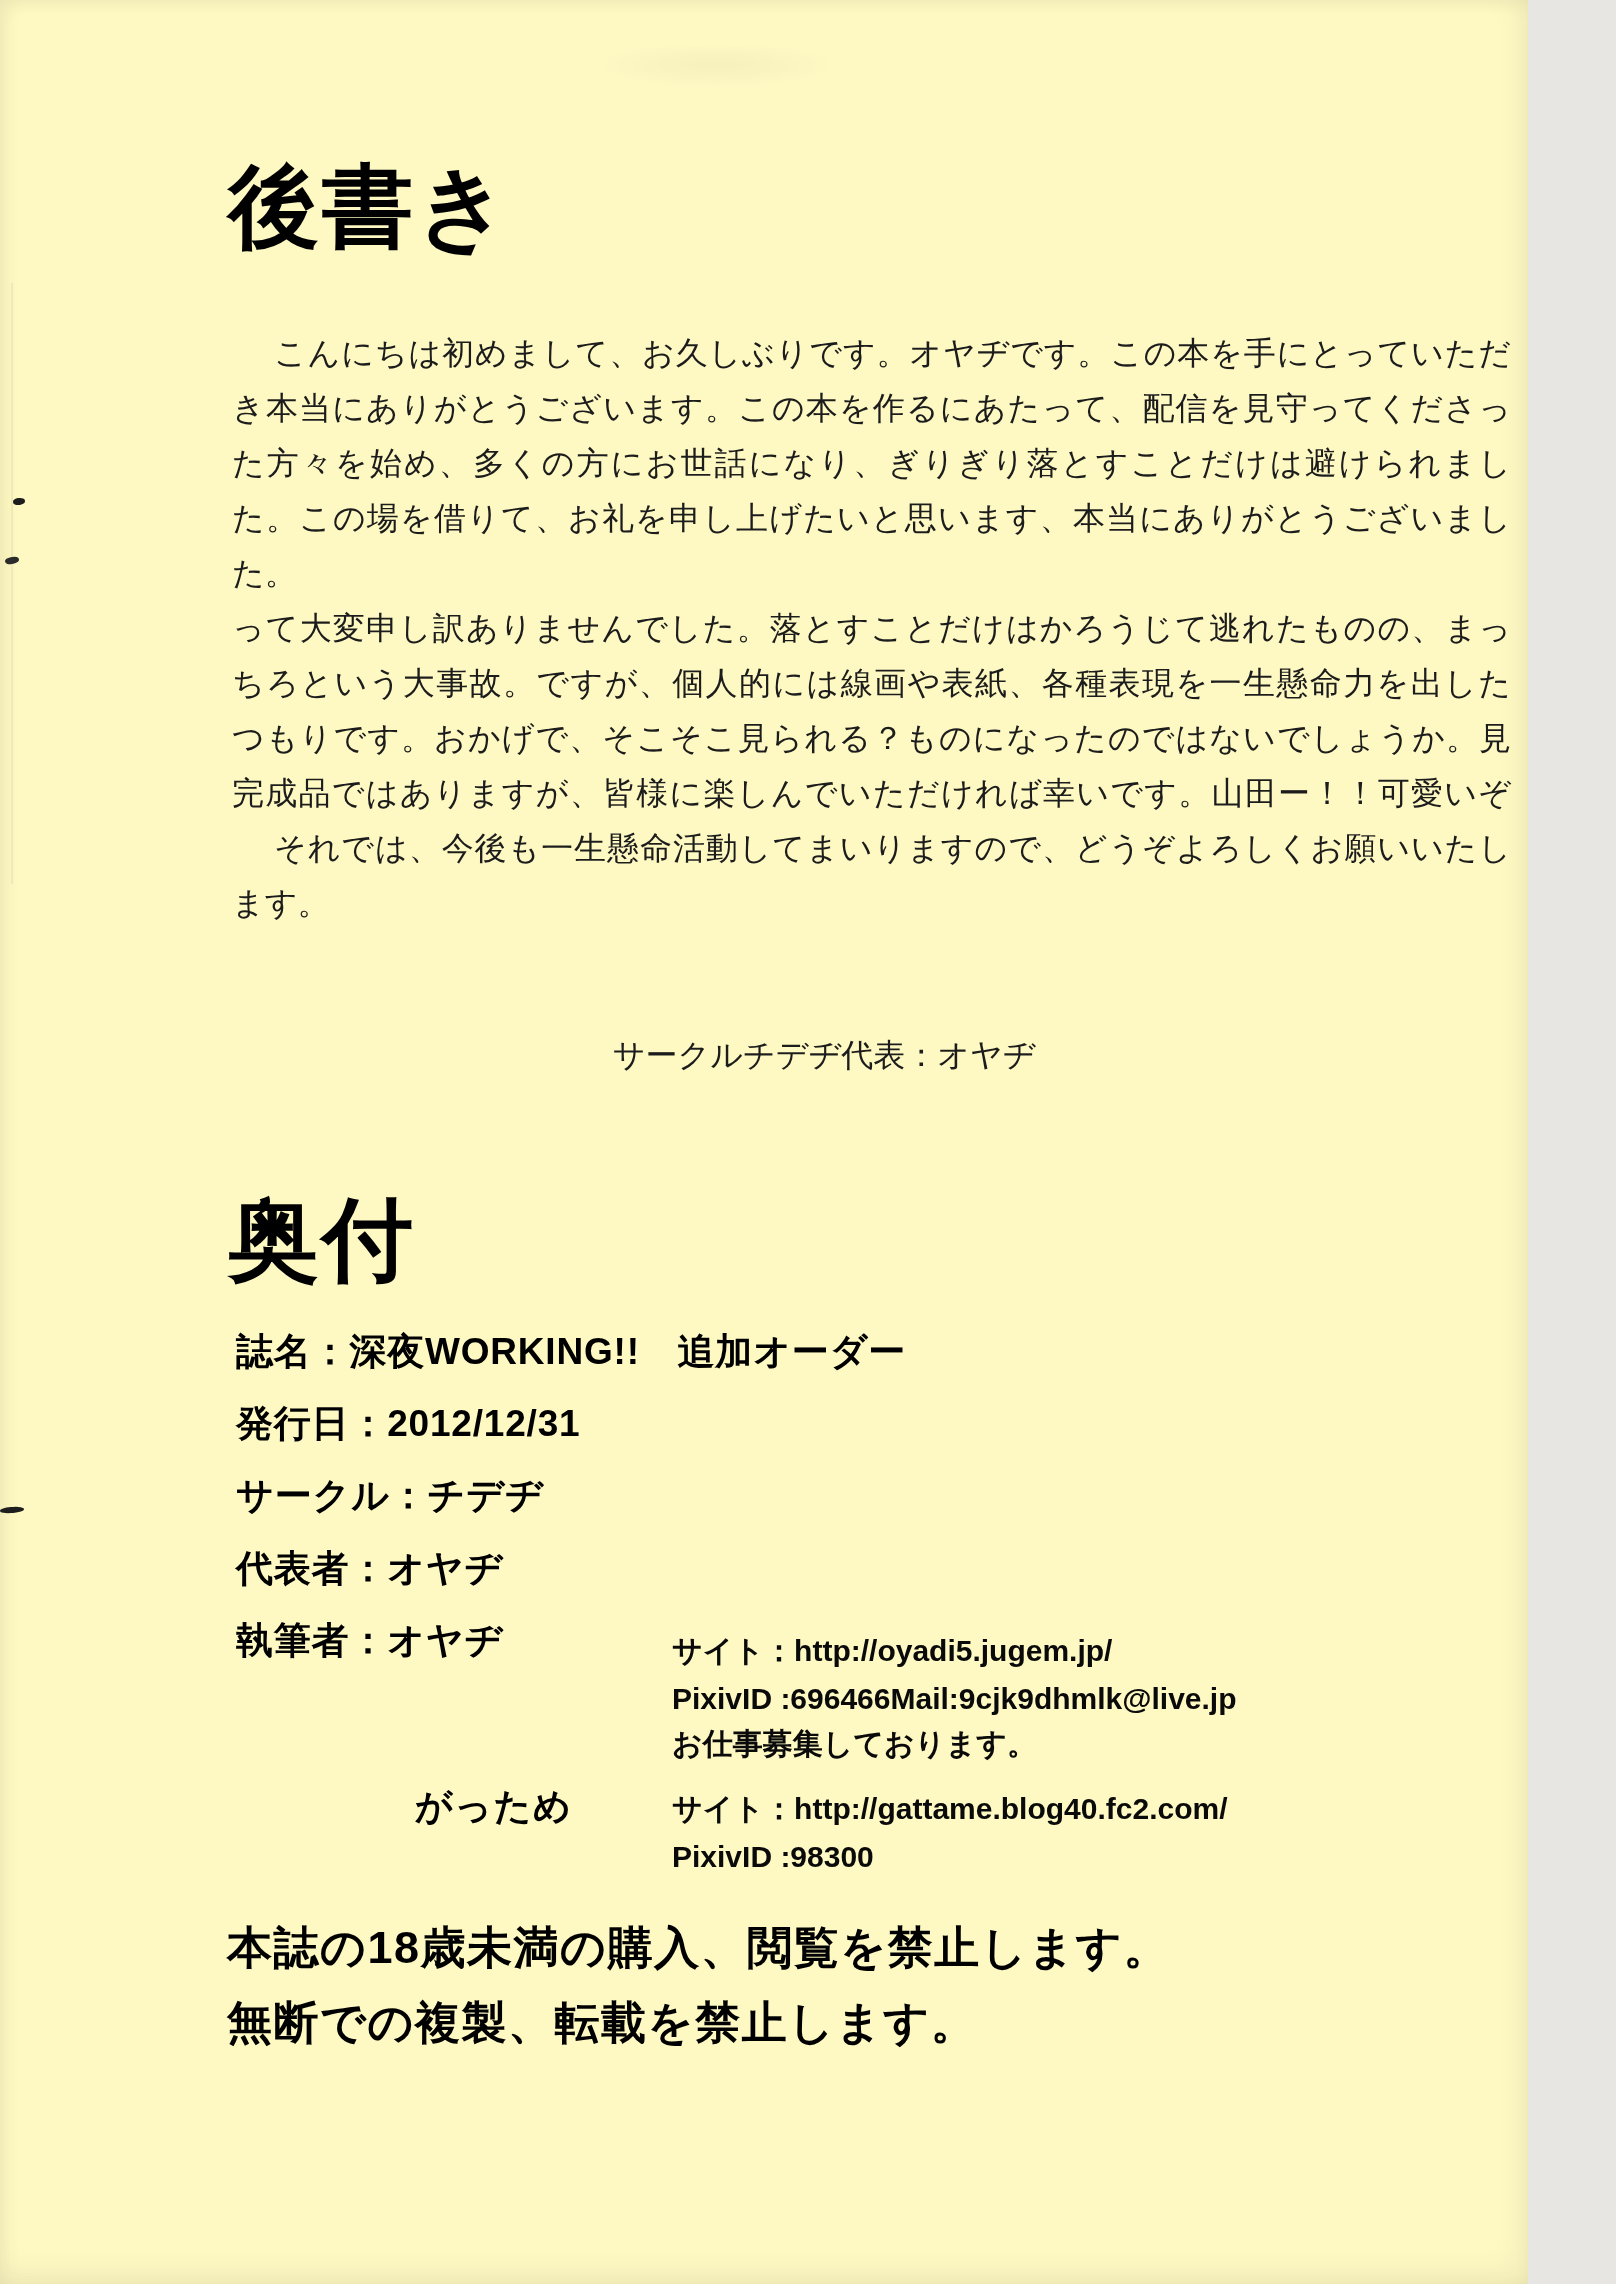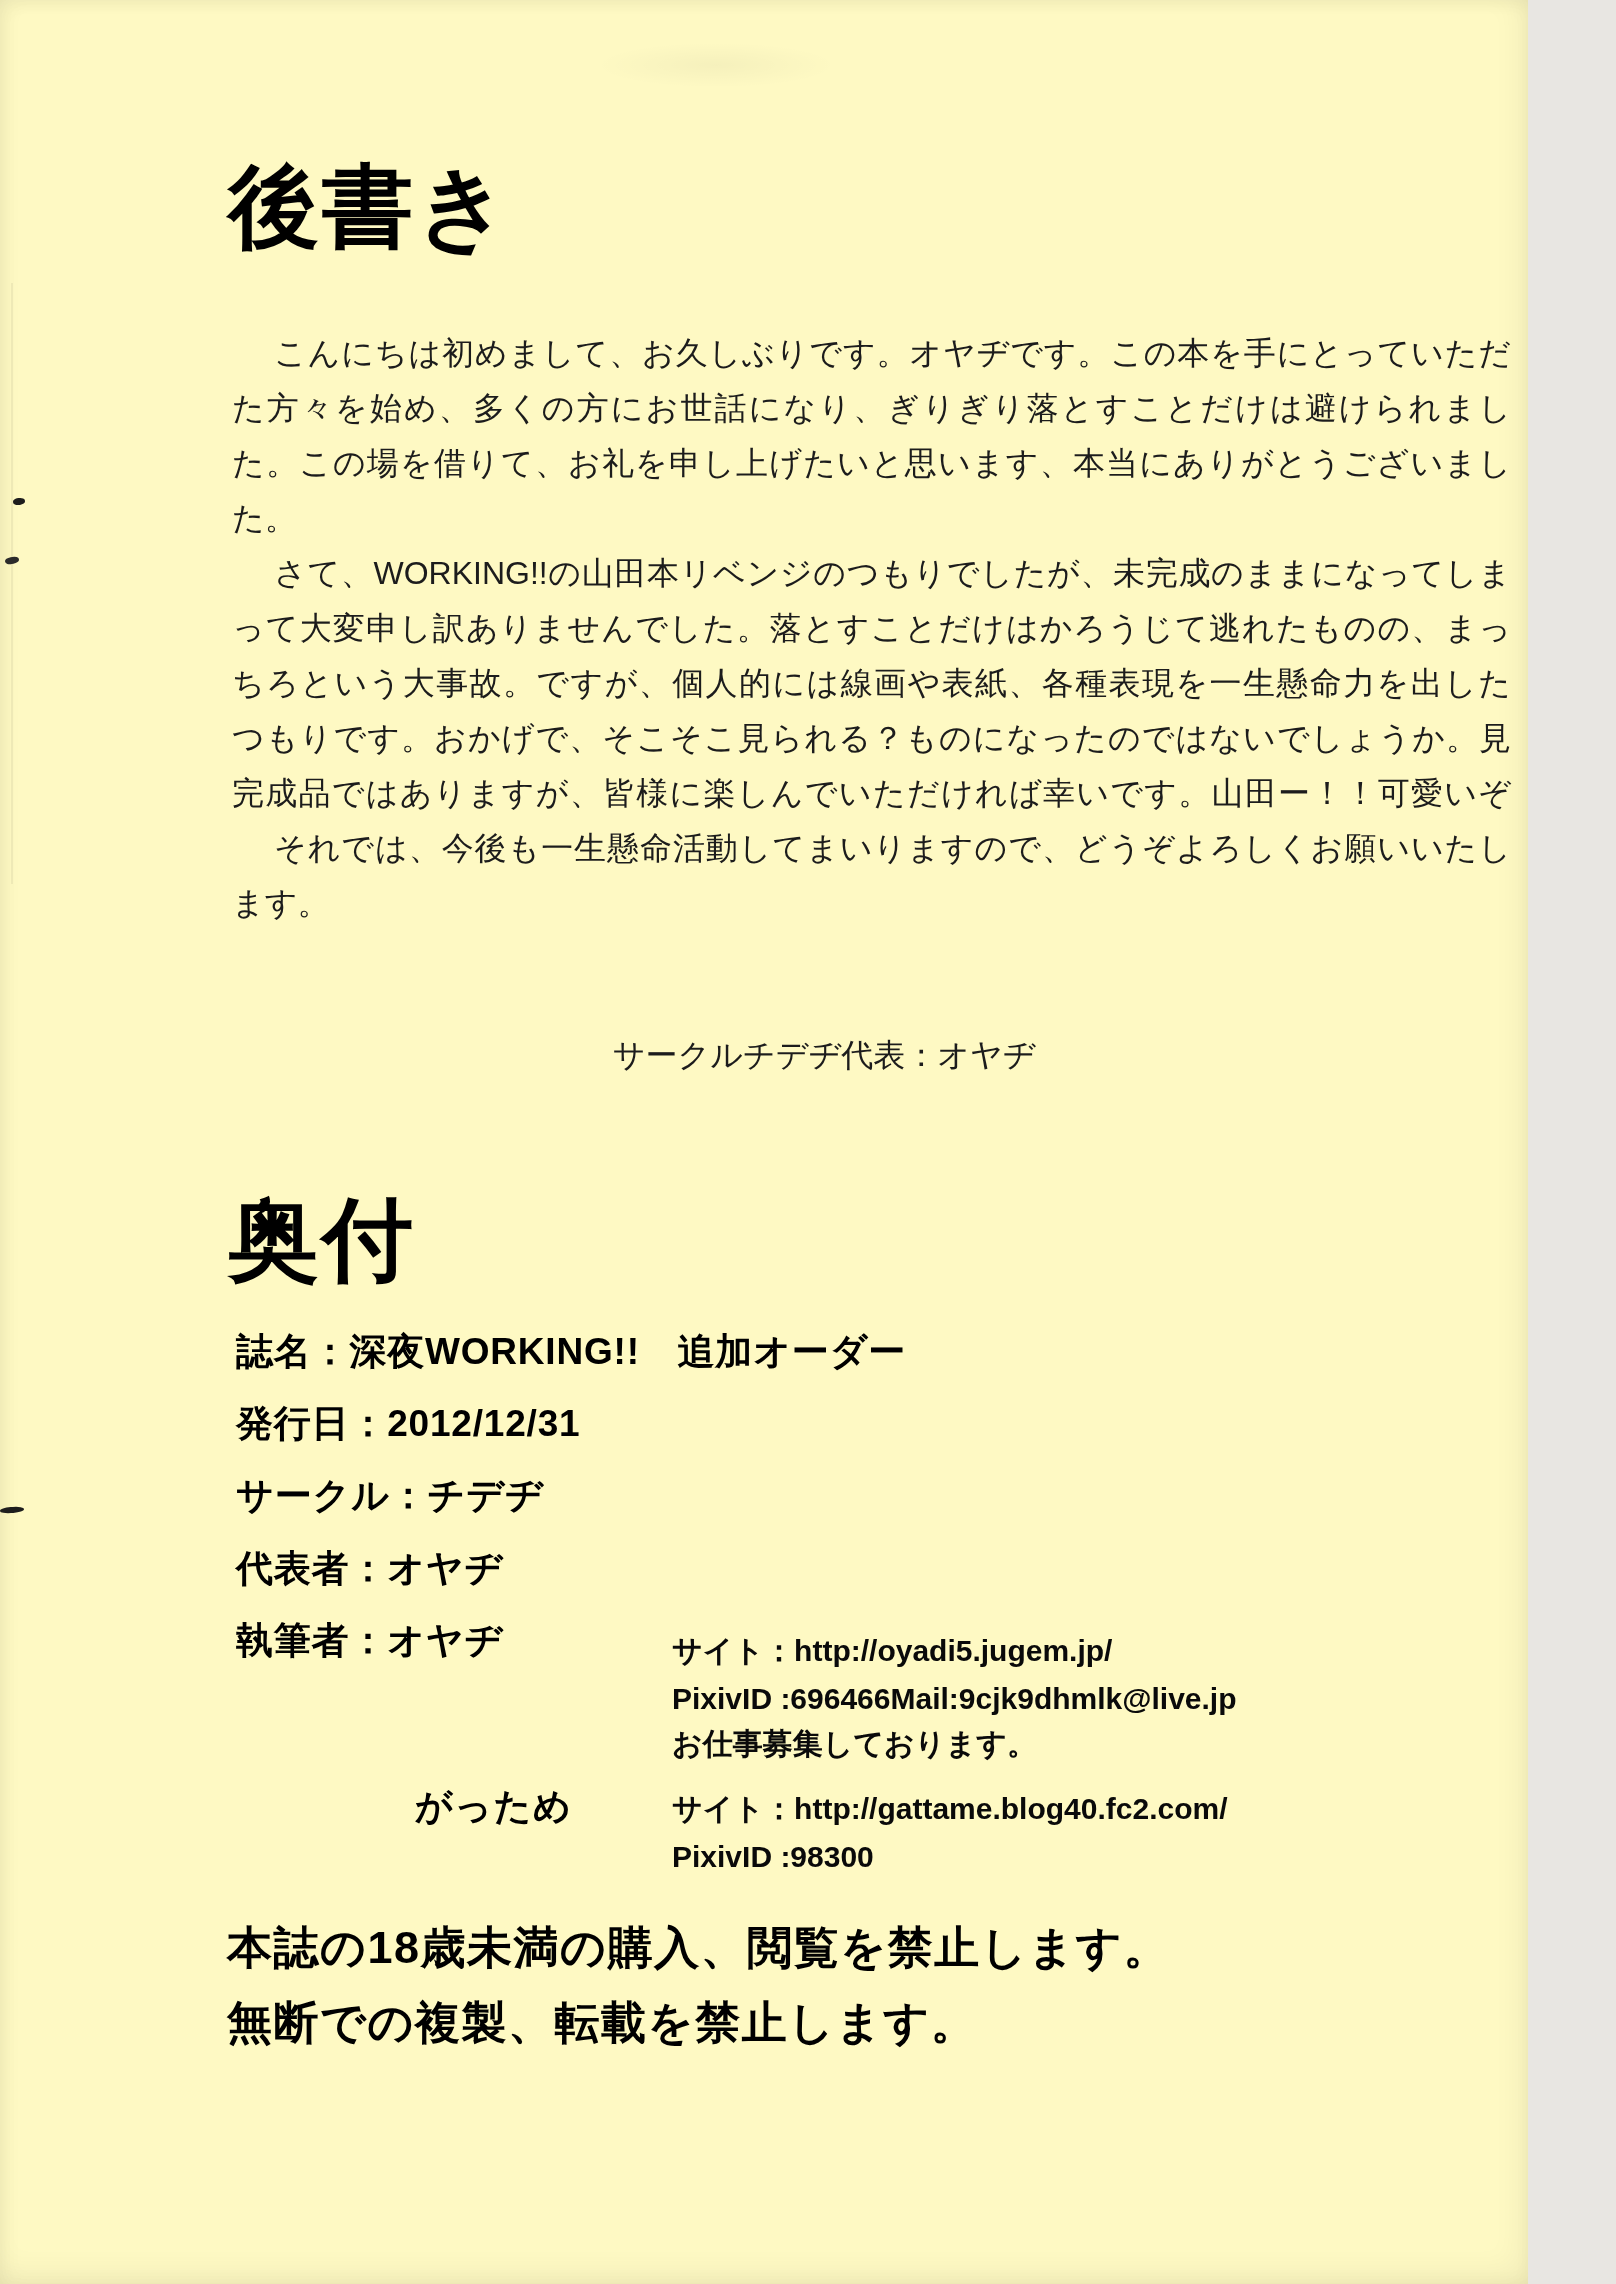--- a/index.html
+++ b/index.html
@@ -78,24 +78,24 @@
   <div class="smudge"></div>
   <div class="scratch"></div>
   <div class="speck" id="speck-1"></div>
   <div class="speck" id="speck-2"></div>
   <div class="speck" id="speck-3"></div>
 
   <div class="h-title" id="afterword-title">後書き</div>
 
   <div class="body-block">
     <div class="b-line indent">こんにちは初めまして、お久しぶりです。オヤヂです。この本を手にとっていただ</div>
+    <div class="b-line">き本当にありがとうございます。この本を作るにあたって、配信を見守ってくださっ</div>
     <div class="b-line">た方々を始め、多くの方にお世話になり、ぎりぎり落とすことだけは避けられまし</div>
     <div class="b-line">た。この場を借りて、お礼を申し上げたいと思います、本当にありがとうございまし</div>
     <div class="b-line short">た。</div>
-    <div class="b-line indent">さて、WORKING!!の山田本リベンジのつもりでしたが、未完成のままになってしま</div>
     <div class="b-line">って大変申し訳ありませんでした。落とすことだけはかろうじて逃れたものの、まっ</div>
     <div class="b-line">ちろという大事故。ですが、個人的には線画や表紙、各種表現を一生懸命力を出した</div>
     <div class="b-line">つもりです。おかげで、そこそこ見られる？ものになったのではないでしょうか。見</div>
     <div class="b-line">完成品ではありますが、皆様に楽しんでいただければ幸いです。山田ー！！可愛いぞ</div>
     <div class="b-line indent">それでは、今後も一生懸命活動してまいりますので、どうぞよろしくお願いいたし</div>
     <div class="b-line short">ます。</div>
   </div>
 
   <div class="signature">サークルチデヂ代表：オヤヂ</div>
 

